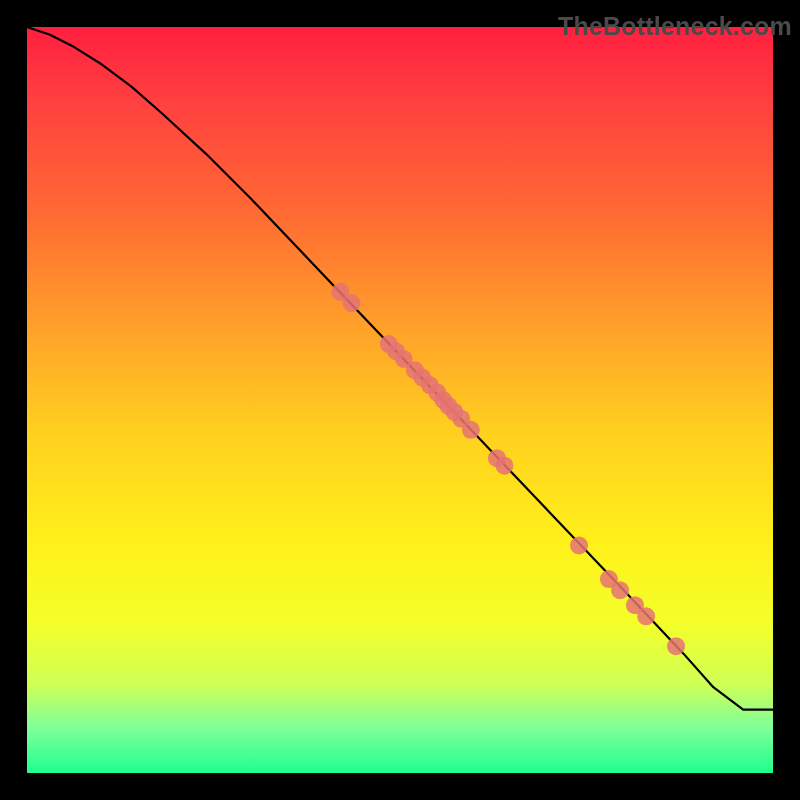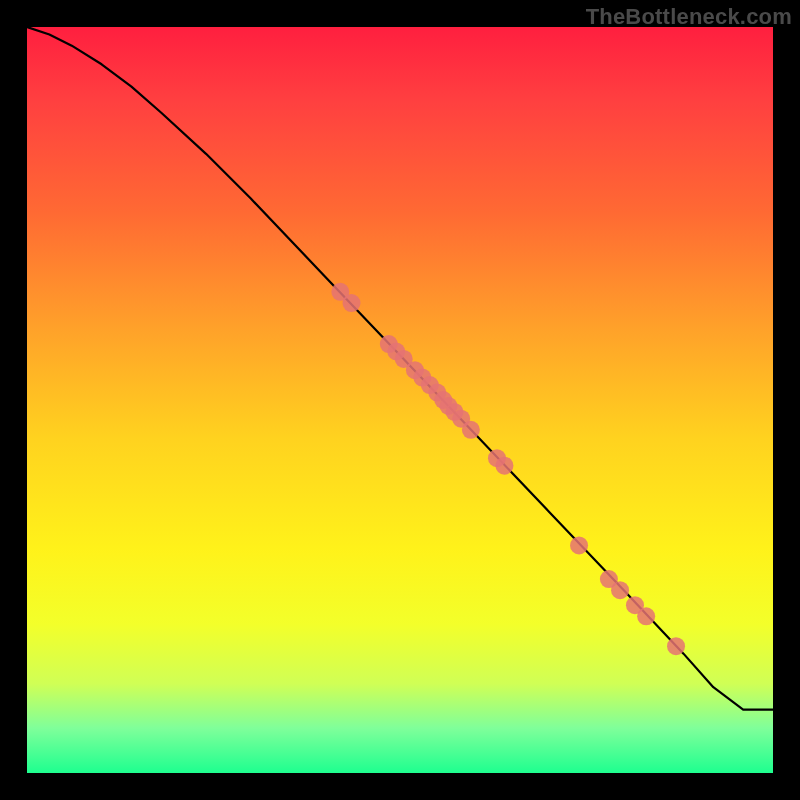--- a/index.html
+++ b/index.html
@@ -24,24 +24,24 @@
       #ffd21f 55%,
       #fff21a 70%,
       #f3ff2a 80%,
       #d0ff55 88%,
       #7fff9a 94%,
       #1eff8f 100%
     );
   }
   .watermark {
     position: absolute;
-    top: 4px;
+    top: 12px;
     right: 8px;
     font-family: Arial, Helvetica, sans-serif;
-    font-size: 22px;
+    font-size: 25px;
     font-weight: bold;
     color: #4a4a4a;
     letter-spacing: 0.2px;
     user-select: none;
   }
   svg.overlay {
     position: absolute;
     left: 0;
     top: 0;
     width: 746px;

